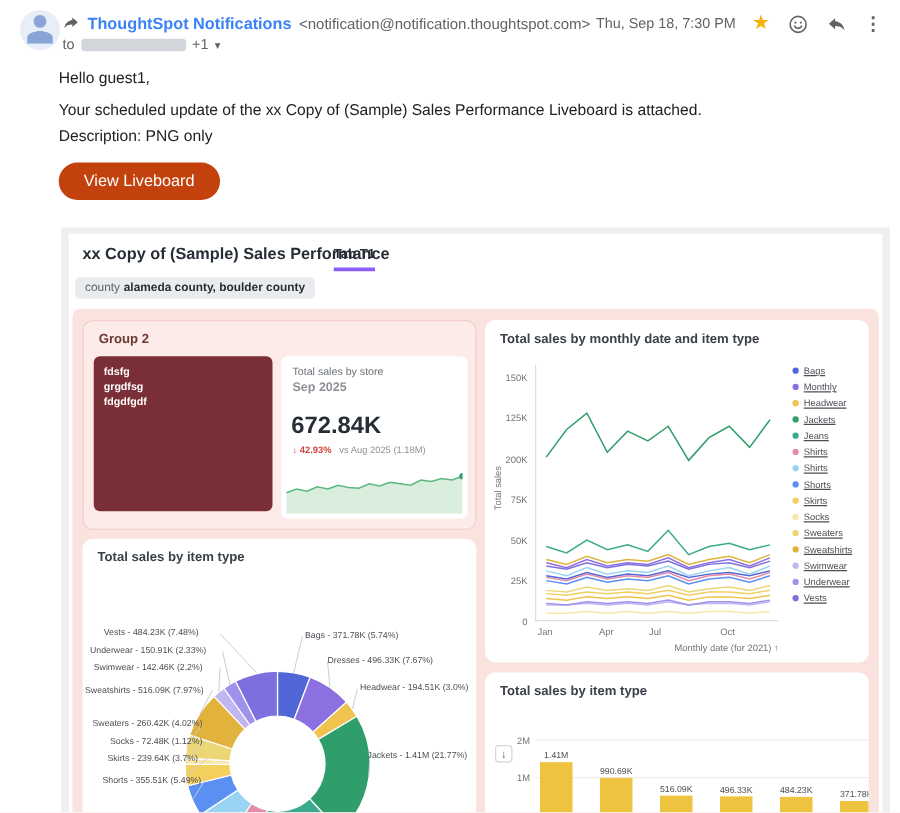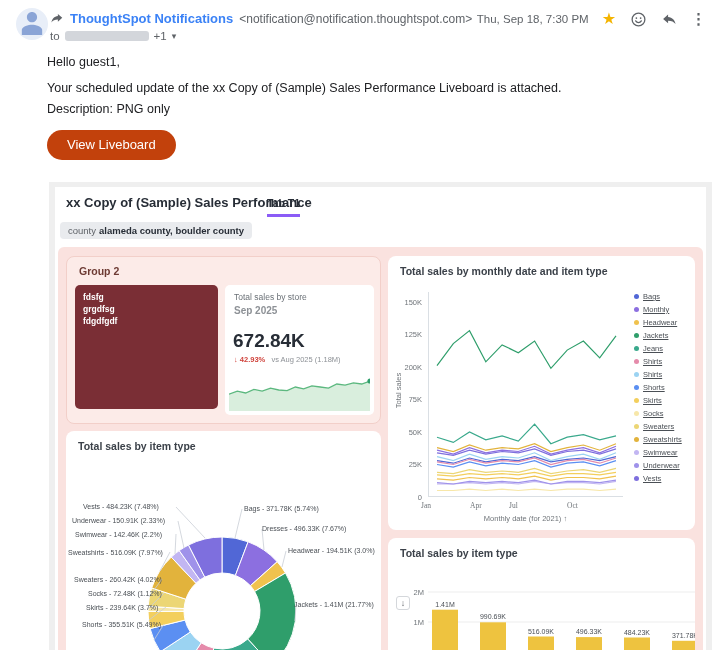--- a/index.html
+++ b/index.html
@@ -60,22 +60,22 @@
 
   
   .dc { left:8px; top:184px; width:315px; height:260px; }
   .donut-label { position:absolute; font-size:7px; color:#4a4f55; white-space:nowrap; }
 
   
   .lc { left:330px; top:9px; width:307px; height:274px; }
   .lc-plot { position:absolute; left:40px; top:36px; width:195px; height:205px;
     border-left:1px solid #dadfe4; border-bottom:1px solid #dadfe4; }
   .lyt { position:absolute; left:8px; width:26px; text-align:right; font-size:7.5px; color:#70757a; }
-  .lxt { position:absolute; top:245px; width:30px; text-align:left; font-size:7.5px; color:#70757a;font-family:Liberation Serif, serif; }
-  .lc-xlabel { position:absolute; left:40px; top:258px; width:195px; text-align:center; font-size:7.5px; color:#70757a; }
+  .lxt { position:absolute; top:245px; width:30px; text-align:center; font-size:7.5px; color:#70757a; }
+  .lc-xlabel { position:absolute; left:40px; top:258px; width:195px; text-align:right; font-size:7.5px; color:#70757a; }
   .lc-ylabel { position:absolute; left:-25px; top:130px; width:70px; text-align:center;
     transform:rotate(-90deg); font-size:7.5px; color:#70757a; }
   .lc-legend { position:absolute; left:246px; top:34px; }
   .legend-item { display:flex; align-items:center; gap:4px; height:13px; }
   .legend-dot { width:5px; height:5px; border-radius:50%; flex:none; }
   .legend-label { font-size:7.5px; color:#4a4f55; white-space:nowrap;text-decoration:underline; }
 
   
   .bc { left:330px; top:291px; width:307px; height:150px; }
   .bc-sort { position:absolute; left:8px; top:58px; width:14px; height:14px; border:1px solid #d4d7db;

